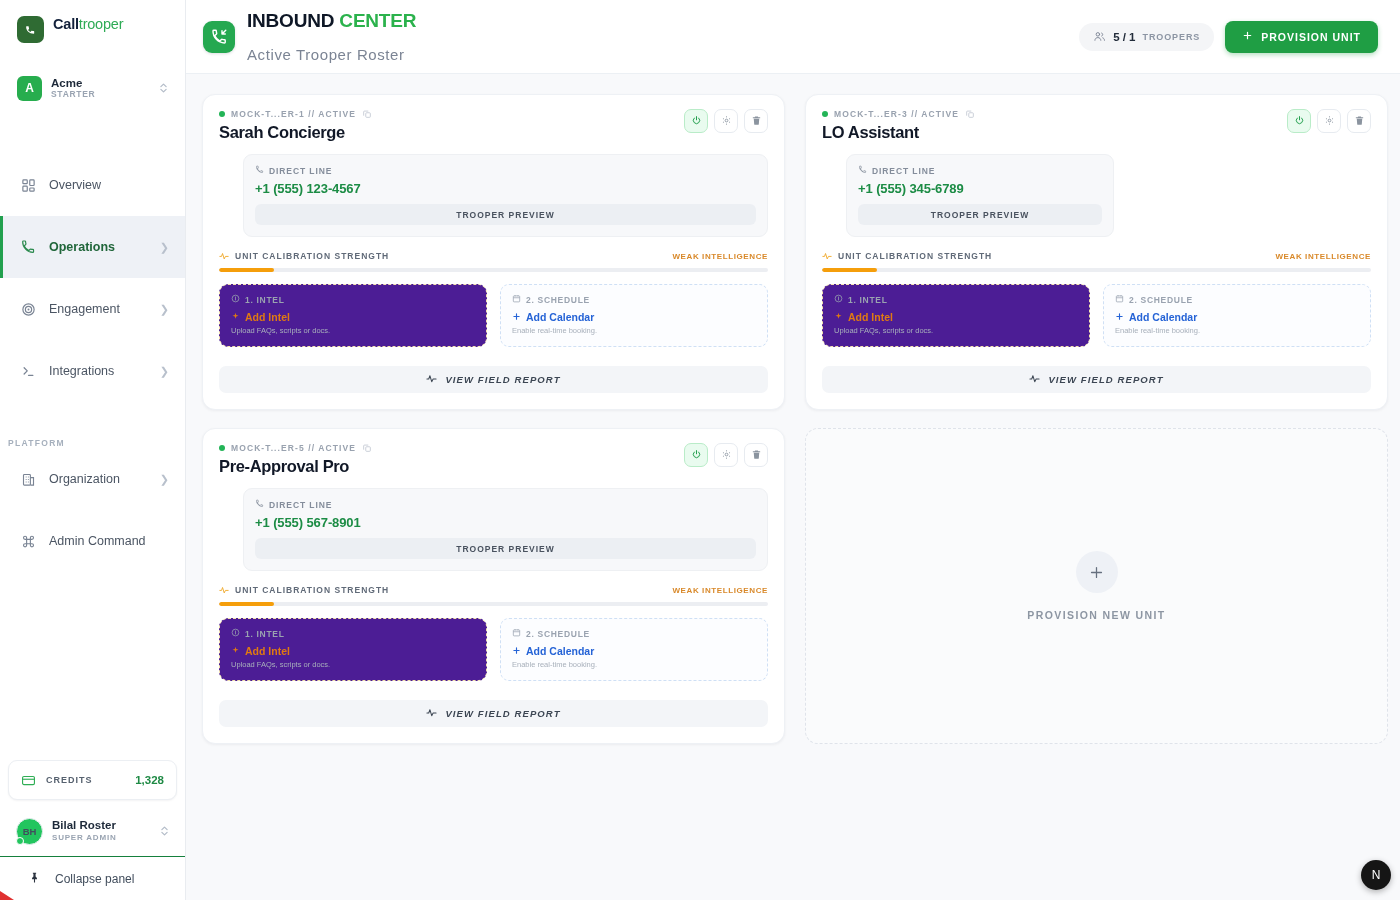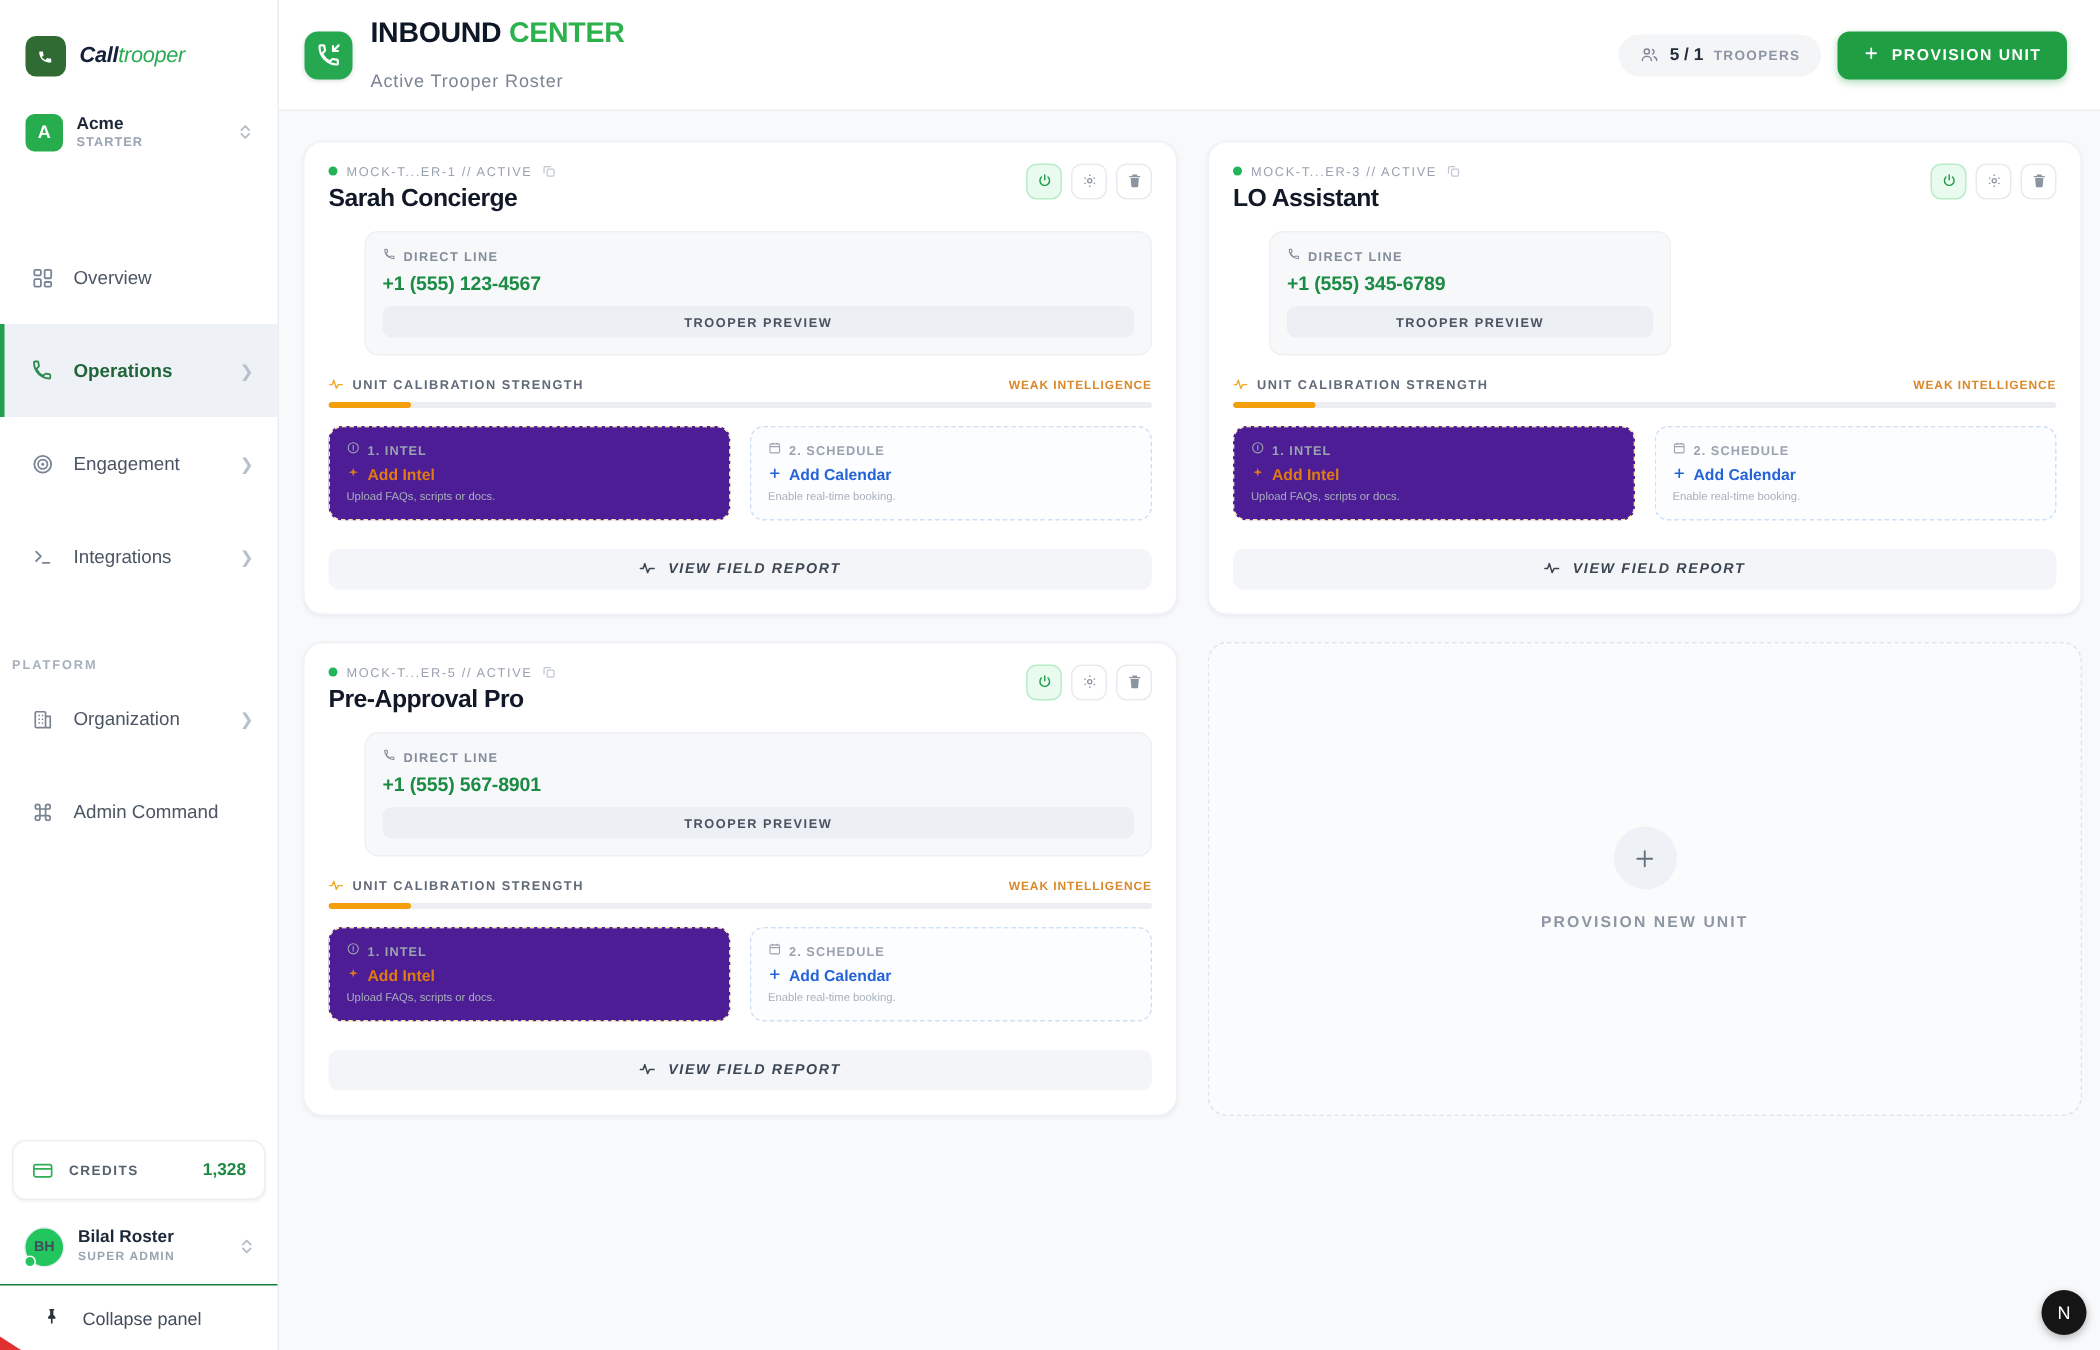--- a/index.html
+++ b/index.html
@@ -12,21 +12,21 @@
   #app { display: flex; width: 1400px; height: 900px; position: relative; }
 
   
   .sidebar {
     width: 186px; height: 900px; flex: 0 0 186px;
     background: #ffffff;
     border-right: 1px solid #e9ecf0;
     display: flex; flex-direction: column;
     position: relative;
   }
-  .brand { display: flex; align-items: center; gap: 9px; padding: 16px 0 0 17px; height: 58px; font-style: italic; }
+  .brand { display: flex; gap: 9px; padding: 16px 0 0 17px; height: 58px; }
   .brand-logo {
     width: 27px; height: 27px; border-radius: 7px;
     background: #2f6b33;
     display: flex; align-items: center; justify-content: center;
     position: relative;
   }
   .brand-name { font-size: 14.5px; letter-spacing: -0.2px; }
   .brand-name .b1 { font-weight: 700; color: #12203a; }
   .brand-name .b2 { font-weight: 400; color: #2eab55; }
 
@@ -129,21 +129,21 @@
   .page-icon {
     width: 32px; height: 32px; border-radius: 9px; background: #25a850;
     display: flex; align-items: center; justify-content: center;
     box-shadow: 0 1px 3px rgba(16,24,40,.14);
     flex: 0 0 32px;
   }
   .page-titles { margin-left: 12px; }
   .page-title { font-size: 19px; font-weight: 800; letter-spacing: -0.2px; line-height: 1.12; }
   .page-title .t1 { color: #0e1726; }
   .page-title .t2 { color: #2bb24c; }
-  .page-sub { font-size: 12px; color: #7b8494; letter-spacing: 0.6px; margin-top: 14px; }
+  .page-sub { font-size: 15px; color: #7b8494; letter-spacing: 0.6px; margin-top: 14px; }
   .topbar-right { margin-left: auto; display: flex; align-items: center; gap: 11px; }
   .trooper-pill {
     height: 28px; border-radius: 14px; background: #f4f5f7;
     display: flex; align-items: center; gap: 7px; padding: 0 14px;
     cursor: pointer;
   }
   .tp-ic { color: #7d8696; display:flex; }
   .tp-count { font-size: 11.5px; font-weight: 700; color: #222c3a; }
   .tp-label { font-size: 9px; font-weight: 600; letter-spacing: 0.9px; color: #8c95a3; }
   .provision-btn {
@@ -168,21 +168,21 @@
     background: #fff; border: 1px solid #eef1f5; border-radius: 13px;
     box-shadow: 0 1px 3px rgba(16,24,40,.055);
     padding: 14px 16px 16px 16px;
     height: 316px;
     display: flex; flex-direction: column;
     position: relative;
   }
   .card-head { display: flex; align-items: flex-start; }
   .meta-row { display: flex; align-items: center; gap: 6px; }
   .live-dot { width: 6px; height: 6px; border-radius: 50%; background: #23b457; }
-  .meta-txt { font-size: 8.5px; font-weight: 400; letter-spacing: 1.1px; color: #99a2af; }
+  .meta-txt { font-size: 8.5px; font-weight: 700; letter-spacing: 1.1px; color: #99a2af; }
   .copy-ic { color: #c0c7d1; display:flex; cursor: pointer; }
   .unit-name { font-size: 16.5px; font-weight: 800; color: #111827; letter-spacing: -0.35px; margin-top: 4px; }
   .card-actions { margin-left: auto; display: flex; gap: 6px; }
   .act-btn {
     width: 24px; height: 24px; border-radius: 7px;
     background: #fff; border: 1px solid #e7ebf0;
     display: flex; align-items: center; justify-content: center;
     cursor: pointer; color: #8b949f;
   }
   .act-btn.power { background: #e9fbef; border-color: #b9ecc8; color: #1d9c49; }

